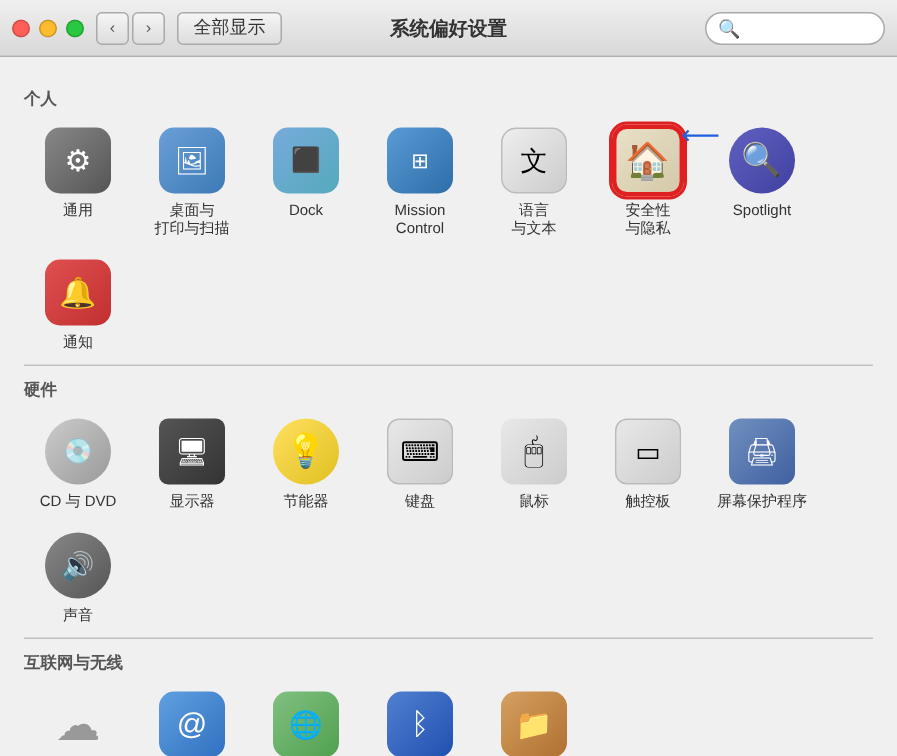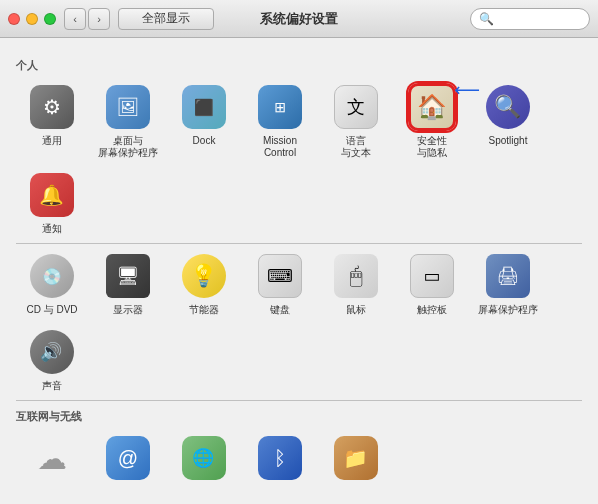--- a/index.html
+++ b/index.html
@@ -52,21 +52,21 @@
       justify-content: center;
       cursor: pointer;
       font-size: 11px;
       color: #555;
     }
 
     .show-all-btn {
       background: linear-gradient(to bottom, #f5f5f5, #ddd);
       border: 1px solid #aaa;
       border-radius: 4px;
-      padding: 2px 23px;
+      padding: 2px 10px;
       font-size: 12px;
       color: #333;
       cursor: pointer;
       height: 22px;
       display: flex;
       align-items: center;
     }
 
     .title-text {
       position: absolute;
@@ -349,21 +349,21 @@
         <div class="ic-general">⚙</div>
       </div>
       <div class="icon-label">通用</div>
     </div>
 
     <div class="icon-item">
       <div class="icon-img">
         <div class="ic-desktop">🖼</div>
       </div>
       <div class="icon-label" style="white-space:pre-line">桌面与
-屏幕保护程序</div>
+打印与扫描</div>
     </div>
 
     <div class="icon-item">
       <div class="icon-img">
         <div class="ic-dock">⬛</div>
       </div>
       <div class="icon-label">Dock</div>
     </div>
 
     <div class="icon-item">
@@ -402,20 +402,21 @@
       <div class="icon-img">
         <div class="ic-notification">🔔</div>
       </div>
       <div class="icon-label">通知</div>
     </div>
 
   </div>
 
   <div class="separator"></div>
 
+  <div class="section-title">硬件</div>
   <div class="icon-grid">
 
     <div class="icon-item">
       <div class="icon-img">
         <div class="ic-dvd">💿</div>
       </div>
       <div class="icon-label">CD 与 DVD</div>
     </div>
 
     <div class="icon-item">

